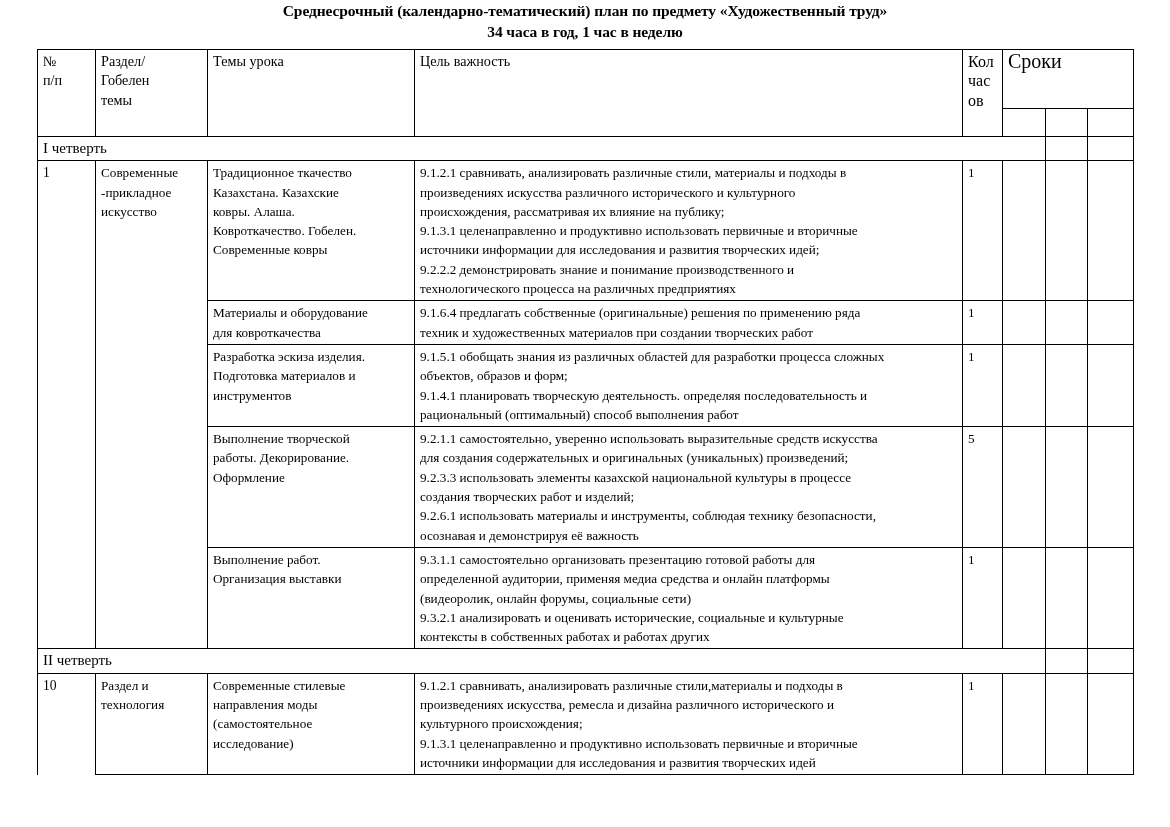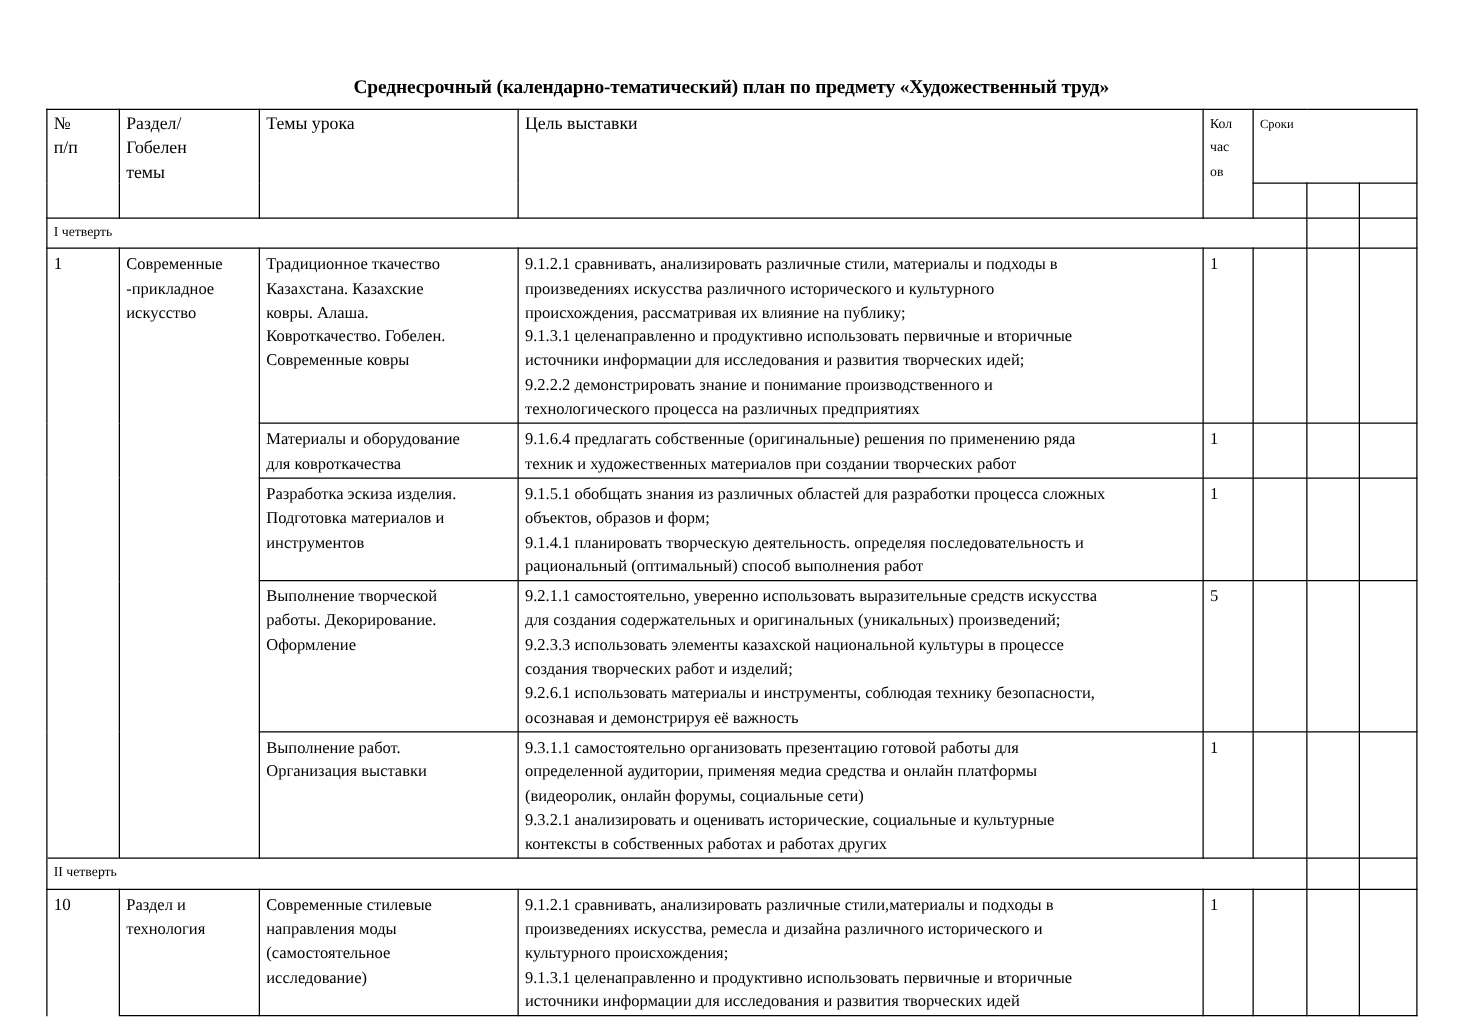--- a/index.html
+++ b/index.html
@@ -16,21 +16,20 @@
   }
   .page {
     position: relative;
     width: 1170px;
     height: 827px;
     box-sizing: border-box;
     padding: 0;
   }
   .doc-title {
     margin: 0;
-    padding-top: 59px;
     text-align: center;
     font-size: 15.5px;
     font-weight: bold;
     line-height: 21px;
     letter-spacing: -0.1px;
   }
   .doc-title .line {
     display: block;
     white-space: nowrap;
   }
@@ -64,58 +63,59 @@
   col.c-d3       { width: 46px; }
 
   th.hd {
     font-weight: bold;
     font-size: 14.2px;
     vertical-align: top;
     line-height: 20px;
   }
   th.hd-hours {
     font-weight: bold;
-    font-size: 11px;
+    font-size: 16px;
     line-height: 15.5px;
     padding-left: 4px;
     padding-right: 2px;
   }
   th.hd-terms {
     font-weight: bold;
-    font-size: 10px;
+    font-size: 20px;
     line-height: 19px;
     padding-left: 6px;
     font-family: Liberation Serif, serif;
   }
   .hdr-row-tall td, .hdr-row-tall th { height: 54px; }
   .sub-blank { height: 23px; }
 
   td.num {
     font-weight: bold;
     font-size: 13.6px;
     padding-left: 5px;
   }
   td.quarter {
     font-weight: bold;
-    font-size: 11px;
+    font-size: 15px;
     padding-left: 6px;
     line-height: 21px;
   }
   td.hours { padding-left: 6px; }
   td.empty-cell { padding: 0; }
 
   .cell-text { display: block; white-space: pre-line; }
 </style>
 </head>
 <body>
 
 <div class="page">
 
   <div class="doc-title">
     <span class="line">Среднесрочный (календарно-тематический) план по предмету «Художественный труд»</span>
+    <span class="line">34 часа в год, 1 час в неделю</span>
   </div>
 
   <div class="table-wrap">
     <table class="plan">
       <colgroup>
         <col class="c-num">
           <col class="c-section">
           <col class="c-topic">
           <col class="c-goal">
         <col class="c-hours">
@@ -132,21 +132,21 @@
             </th>
           <th class="hd" rowspan="2">
               <span class="cell-text">Раздел/
 Гобелен
 темы</span>
             </th>
           <th class="hd" rowspan="2">
               <span class="cell-text">Темы урока</span>
             </th>
           <th class="hd" rowspan="2">
-              <span class="cell-text">Цель выставки</span>
+              <span class="cell-text">Цель важность</span>
             </th>
           <th class="hd-hours" rowspan="2">
               <span class="cell-text">Кол
 час
 ов</span>
             </th>
           <th class="hd-terms" colspan="3">
               <span class="cell-text">Сроки</span>
             </th>
         </tr>

